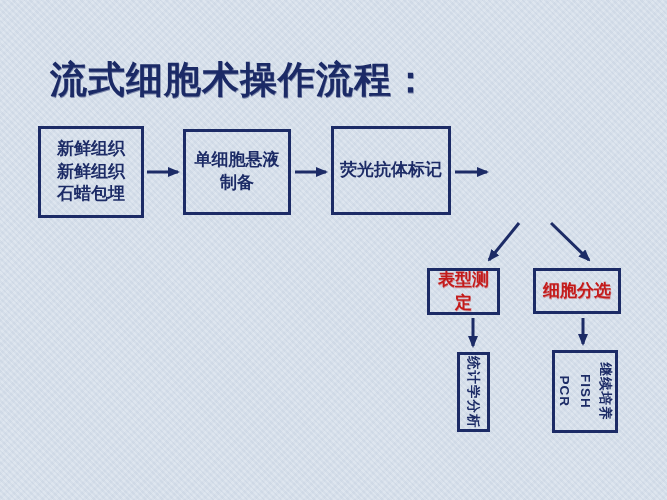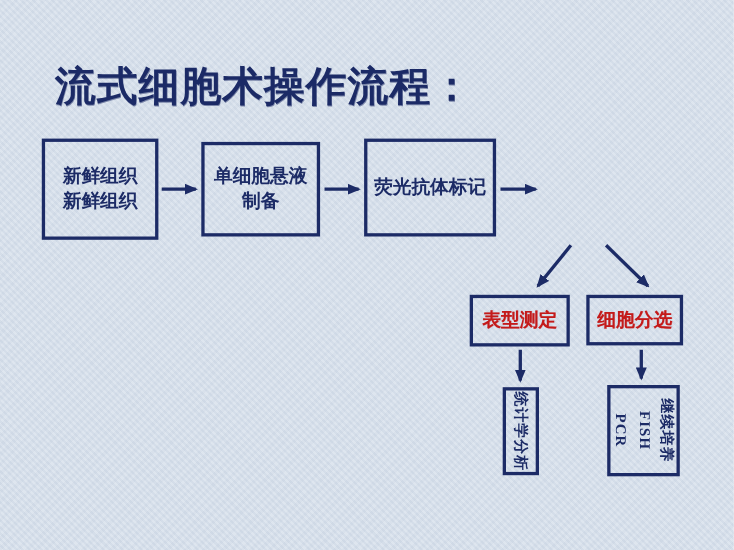--- a/index.html
+++ b/index.html
@@ -4,21 +4,21 @@
 <style>
   html,body{margin:0;padding:0;}
   .slide{
     position:relative;
     width:667px;height:500px;
     overflow:hidden;
     background-color:#d8e1ec;
     background-image:
       repeating-linear-gradient(45deg, rgba(255,255,255,0.10) 0 2px, rgba(125,145,175,0.06) 2px 4px),
       repeating-linear-gradient(-45deg, rgba(255,255,255,0.05) 0 3px, rgba(120,140,170,0.04) 3px 6px);
-    font-family:Liberation Serif, serif;
+    font-family:Liberation Sans, sans-serif;
   }
   .title{
     position:absolute;left:50px;top:58px;
     font-size:37px;font-weight:800;letter-spacing:1px;
     color:#1b2a66;line-height:1.2;
     text-shadow:0.5px 0.5px 0 rgba(27,42,102,0.5);
   }
   .box{
     position:absolute;box-sizing:border-box;
     border:3px solid #1c2b66;
@@ -52,36 +52,37 @@
     <line x1="519" y1="223" x2="489" y2="260" marker-end="url(#ah)"></line>
     <line x1="551" y1="223" x2="589" y2="260" marker-end="url(#ah)"></line>
     <line x1="473" y1="318" x2="473" y2="346" marker-end="url(#ah)"></line>
     <line x1="583" y1="318" x2="583" y2="344" marker-end="url(#ah)"></line>
   </svg>
 
   <div class="box" style="left:38px;top:126px;width:106px;height:92px;">
     <div class="lines">
       <div>新鲜组织</div>
       <div>新鲜组织</div>
+      <div>石蜡包埋</div>
     </div>
   </div>
 
   <div class="box" style="left:331px;top:126px;width:120px;height:89px;">
     <span>荧光抗体标记</span>
   </div>
 
   <div class="box" style="left:183px;top:129px;width:108px;height:86px;">
     <div class="lines">
       <div>单细胞悬液</div>
       <div>制备</div>
     </div>
   </div>
 
 
-  <div class="box" style="left:427px;top:268px;width:91px;height:47px;">
+  <div class="box" style="left:427px;top:268px;width:73px;height:47px;">
     <span class="red">表型测定</span>
   </div>
 
   <div class="box" style="left:533px;top:268px;width:88px;height:46px;">
     <span class="red">细胞分选</span>
   </div>
 
   <div class="box" style="left:457px;top:352px;width:33px;height:80px;">
     <span class="rot">统计学分析</span>
   </div>

